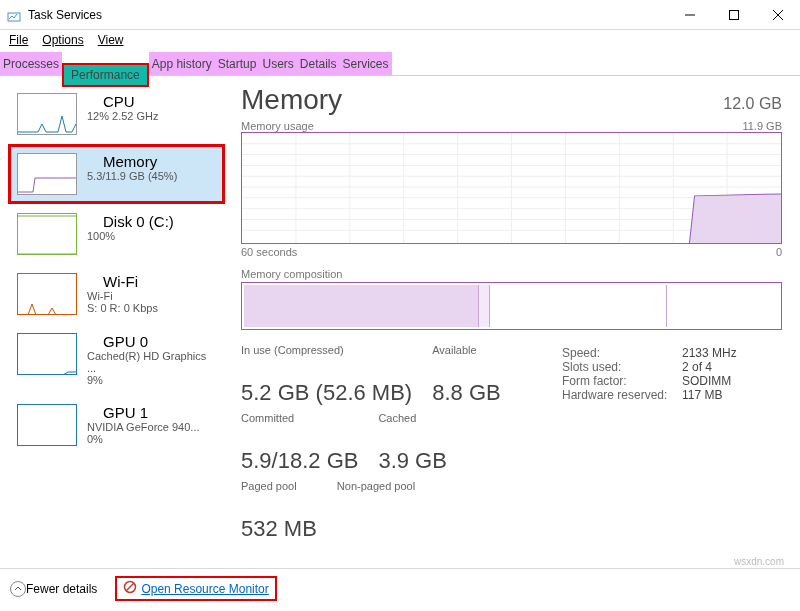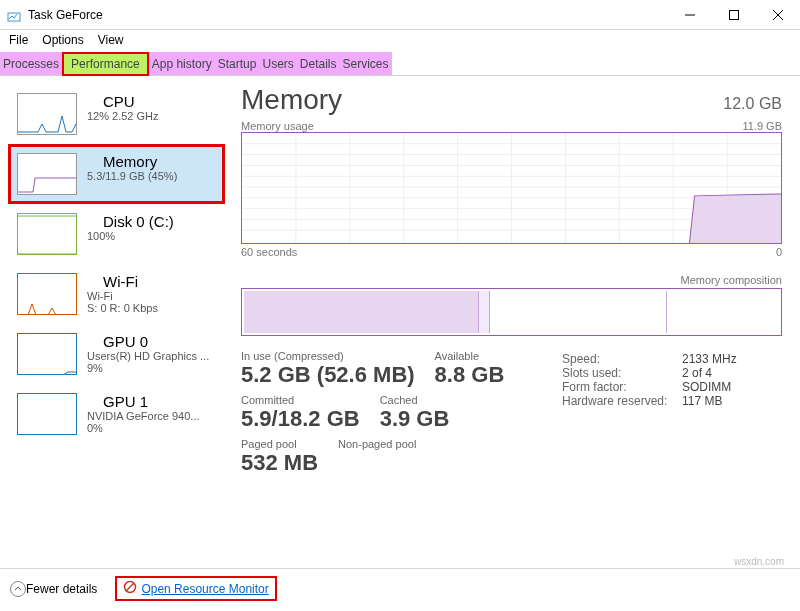--- a/index.html
+++ b/index.html
@@ -3,24 +3,24 @@
 <meta charset="utf-8">
 <style>
 * { box-sizing: border-box; margin: 0; padding: 0; font-family: 'Segoe UI', Tahoma, sans-serif; }
 body { background: #fff; width: 800px; height: 611px; overflow: hidden; font-size: 13px; color: #000; }
 .titlebar { height: 30px; display: flex; align-items: center; border-bottom: 1px solid #d9d9d9; }
 .titlebar .icon { width: 16px; height: 16px; margin: 0 6px; }
 .titlebar .title { flex: 0 0 auto; font-size: 12px; }
 .titlebar .spacer { flex: 1; }
 .winbtn { width: 44px; height: 30px; display: flex; align-items: center; justify-content: center; font-size: 13px; }
 .menubar { height: 20px; display: flex; align-items: center; padding: 0 2px; font-size: 12px; }
-.menubar span { padding: 12px 7px; }
+.menubar span { padding: 12px 7px; text-decoration: underline; }
 .tabbar { height: 24px; display: flex; align-items: flex-end; border-bottom: 1px solid #d0d0d0; font-size: 12px; margin-top: 2px; }
 .tab { padding: 4px 2px; border: 1px solid transparent; border-bottom: none; background: #f0abfc; color: #444; }
-.tab.active { border: 1px solid #d0d0d0; border-bottom: 1px solid #fff; position: relative; top: 1px; background: #bef264; margin-top: 40px; }
+.tab.active { border: 1px solid #d0d0d0; border-bottom: 1px solid #fff; position: relative; top: 12px; background: #14b8a6; margin-top: 40px; }
 .tab.hl { border: 2px solid #e30000; padding: 3px 7px; }
 .content { display: flex; height: 492px; }
 .sidebar { width: 225px; padding: 8px 0 0 8px; }
 .perfitem { display: flex; padding: 6px 6px; margin-bottom: 0; border: 3px solid transparent; align-items: flex-start; }
 .perfitem.selected { background: #cde6f7; border: 3px solid #e30000; }
 .thumb { width: 60px; height: 42px; border: 1px solid #999; background: #fff; margin-right: 10px; position: relative; overflow: hidden; flex-shrink: 0; }
 .perfitem .txt .name { font-size: 15px; margin-left: 16px; }
 .perfitem .txt .sub { font-size: 11px; color: #555; }
 .perfitem .txt .sub2 { font-size: 11px; color: #555; }
 .main { flex: 1; padding: 8px 18px 0 16px; }
@@ -28,21 +28,21 @@
 .hdr h1 { font-size: 28px; font-weight: 400; color: #444; }
 .hdr .total { font-size: 16px; color: #666; }
 .chartlbl { display: flex; justify-content: space-between; font-size: 11px; color: #777; margin-top: 2px; }
 .chart { border: 1px solid #9b59b6; height: 112px; background: #fff; position: relative; overflow: hidden; }
 .comp { border: 1px solid #9b59b6; height: 48px; position: relative; margin-top: 2px; }
 .comp-inner { position: absolute; inset: 2px; display: flex; }
 .comp-seg { height: 100%; }
 .stats { display: flex; margin-top: 14px; }
 .statcol { flex: 1; }
 .statbig .lbl { font-size: 11px; color: #666; }
-.statbig .val { font-size: 22px; font-weight: 700; color: #444; }
+.statbig .val { font-size: 22px; font-weight: 400; color: #444; margin-top: 24px; }
 .statpair { display: flex; gap: 20px; margin-bottom: 6px; }
 .statpair .one .lbl { font-size: 11px; color: #666; }
 .statpair .one .val { font-size: 22px; color: #444; }
 .smallgrid { display: grid; grid-template-columns: 120px auto; font-size: 12px; color: #444; }
 .smallgrid .k { color: #666; }
 .footer { height: 40px; border-top: 1px solid #d9d9d9; display: flex; align-items: center; padding: 0 10px; font-size: 12px; }
 .footer .fd { display: flex; align-items: center; }
 .footer .orm { display: flex; align-items: center; gap: 4px; margin-left: 18px; border: 2px solid #e30000; padding: 2px 6px; }
 .footer .orm a { color: #0066cc; text-decoration: underline; }
 .chevron { width: 16px; height: 16px; border: 1px solid #888; border-radius: 50%; display:flex; align-items:center; justify-content:center; font-size:10px; }
@@ -51,21 +51,21 @@
 </head>
 <body>
 
 <div class="titlebar">
   <span class="icon">
     <svg width="16" height="16">
         <rect x="2" y="6" width="12" height="8" fill="none" stroke="#4a90d9"></rect>
         <polyline points="3,12 6,9 8,11 11,7" fill="none" stroke="#4a90d9"></polyline>
       </svg>
   </span>
-  <span class="title">Task GeForce</span>
+  <span class="title">Task Services</span>
   <span class="spacer"></span>
   <div class="winbtn">
     <svg width="10" height="10">
         <line x1="0" y1="5" x2="10" y2="5" stroke="#000"></line>
       </svg>
   </div>
   <div class="winbtn">
     <svg width="10" height="10">
         <rect x="0.5" y="0.5" width="9" height="9" fill="none" stroke="#000"></rect>
       </svg>
@@ -148,21 +148,21 @@
     </div>
 
     <div class="perfitem">
       <div class="thumb" style="border-color:#1f77b4;">
         <svg width="60" height="42">
             <polyline points="0,41 45,41 50,38 60,38" fill="none" stroke="#1f77b4"></polyline>
           </svg>
       </div>
       <div class="txt">
         <div class="name">GPU 0</div>
-        <div class="sub">Users(R) HD Graphics ...</div>
+        <div class="sub">Cached(R) HD Graphics ...</div>
         <div class="sub2">9%</div>
       </div>
     </div>
 
     <div class="perfitem">
       <div class="thumb" style="border-color:#1f77b4;">
         <svg width="60" height="42">
             <polyline points="0,41 60,41" fill="none" stroke="#1f77b4"></polyline>
           </svg>
       </div>
@@ -209,21 +209,21 @@
         </g>
         <polygon points="440,112 445,64 530,62 530,112" fill="#e8d5f0" stroke="none"></polygon>
         <polyline points="440,112 445,64 530,62" fill="none" stroke="#9b59b6" stroke-width="1"></polyline>
       </svg>
     </div>
     <div class="chartlbl">
       <span>60 seconds</span>
       <span>0</span>
     </div>
 
-    <div class="chartlbl" style="margin-top:16px;justify-content:flex-end;">
+    <div class="chartlbl" style="margin-top:10px;">
       <span>Memory composition</span>
       <span></span>
     </div>
     <div class="comp">
       <div class="comp-inner">
         <div class="comp-seg" style="width:44%; background:#e8d5f0; border-right:1px solid #c9a7da;"></div>
         <div class="comp-seg" style="width:2%; background:#f4e9fa; border-right:1px solid #c9a7da;"></div>
         <div class="comp-seg" style="width:33%; background:#fff; border-right:1px solid #c9a7da;"></div>
         <div class="comp-seg" style="width:21%; background:#fff;"></div>
       </div>

